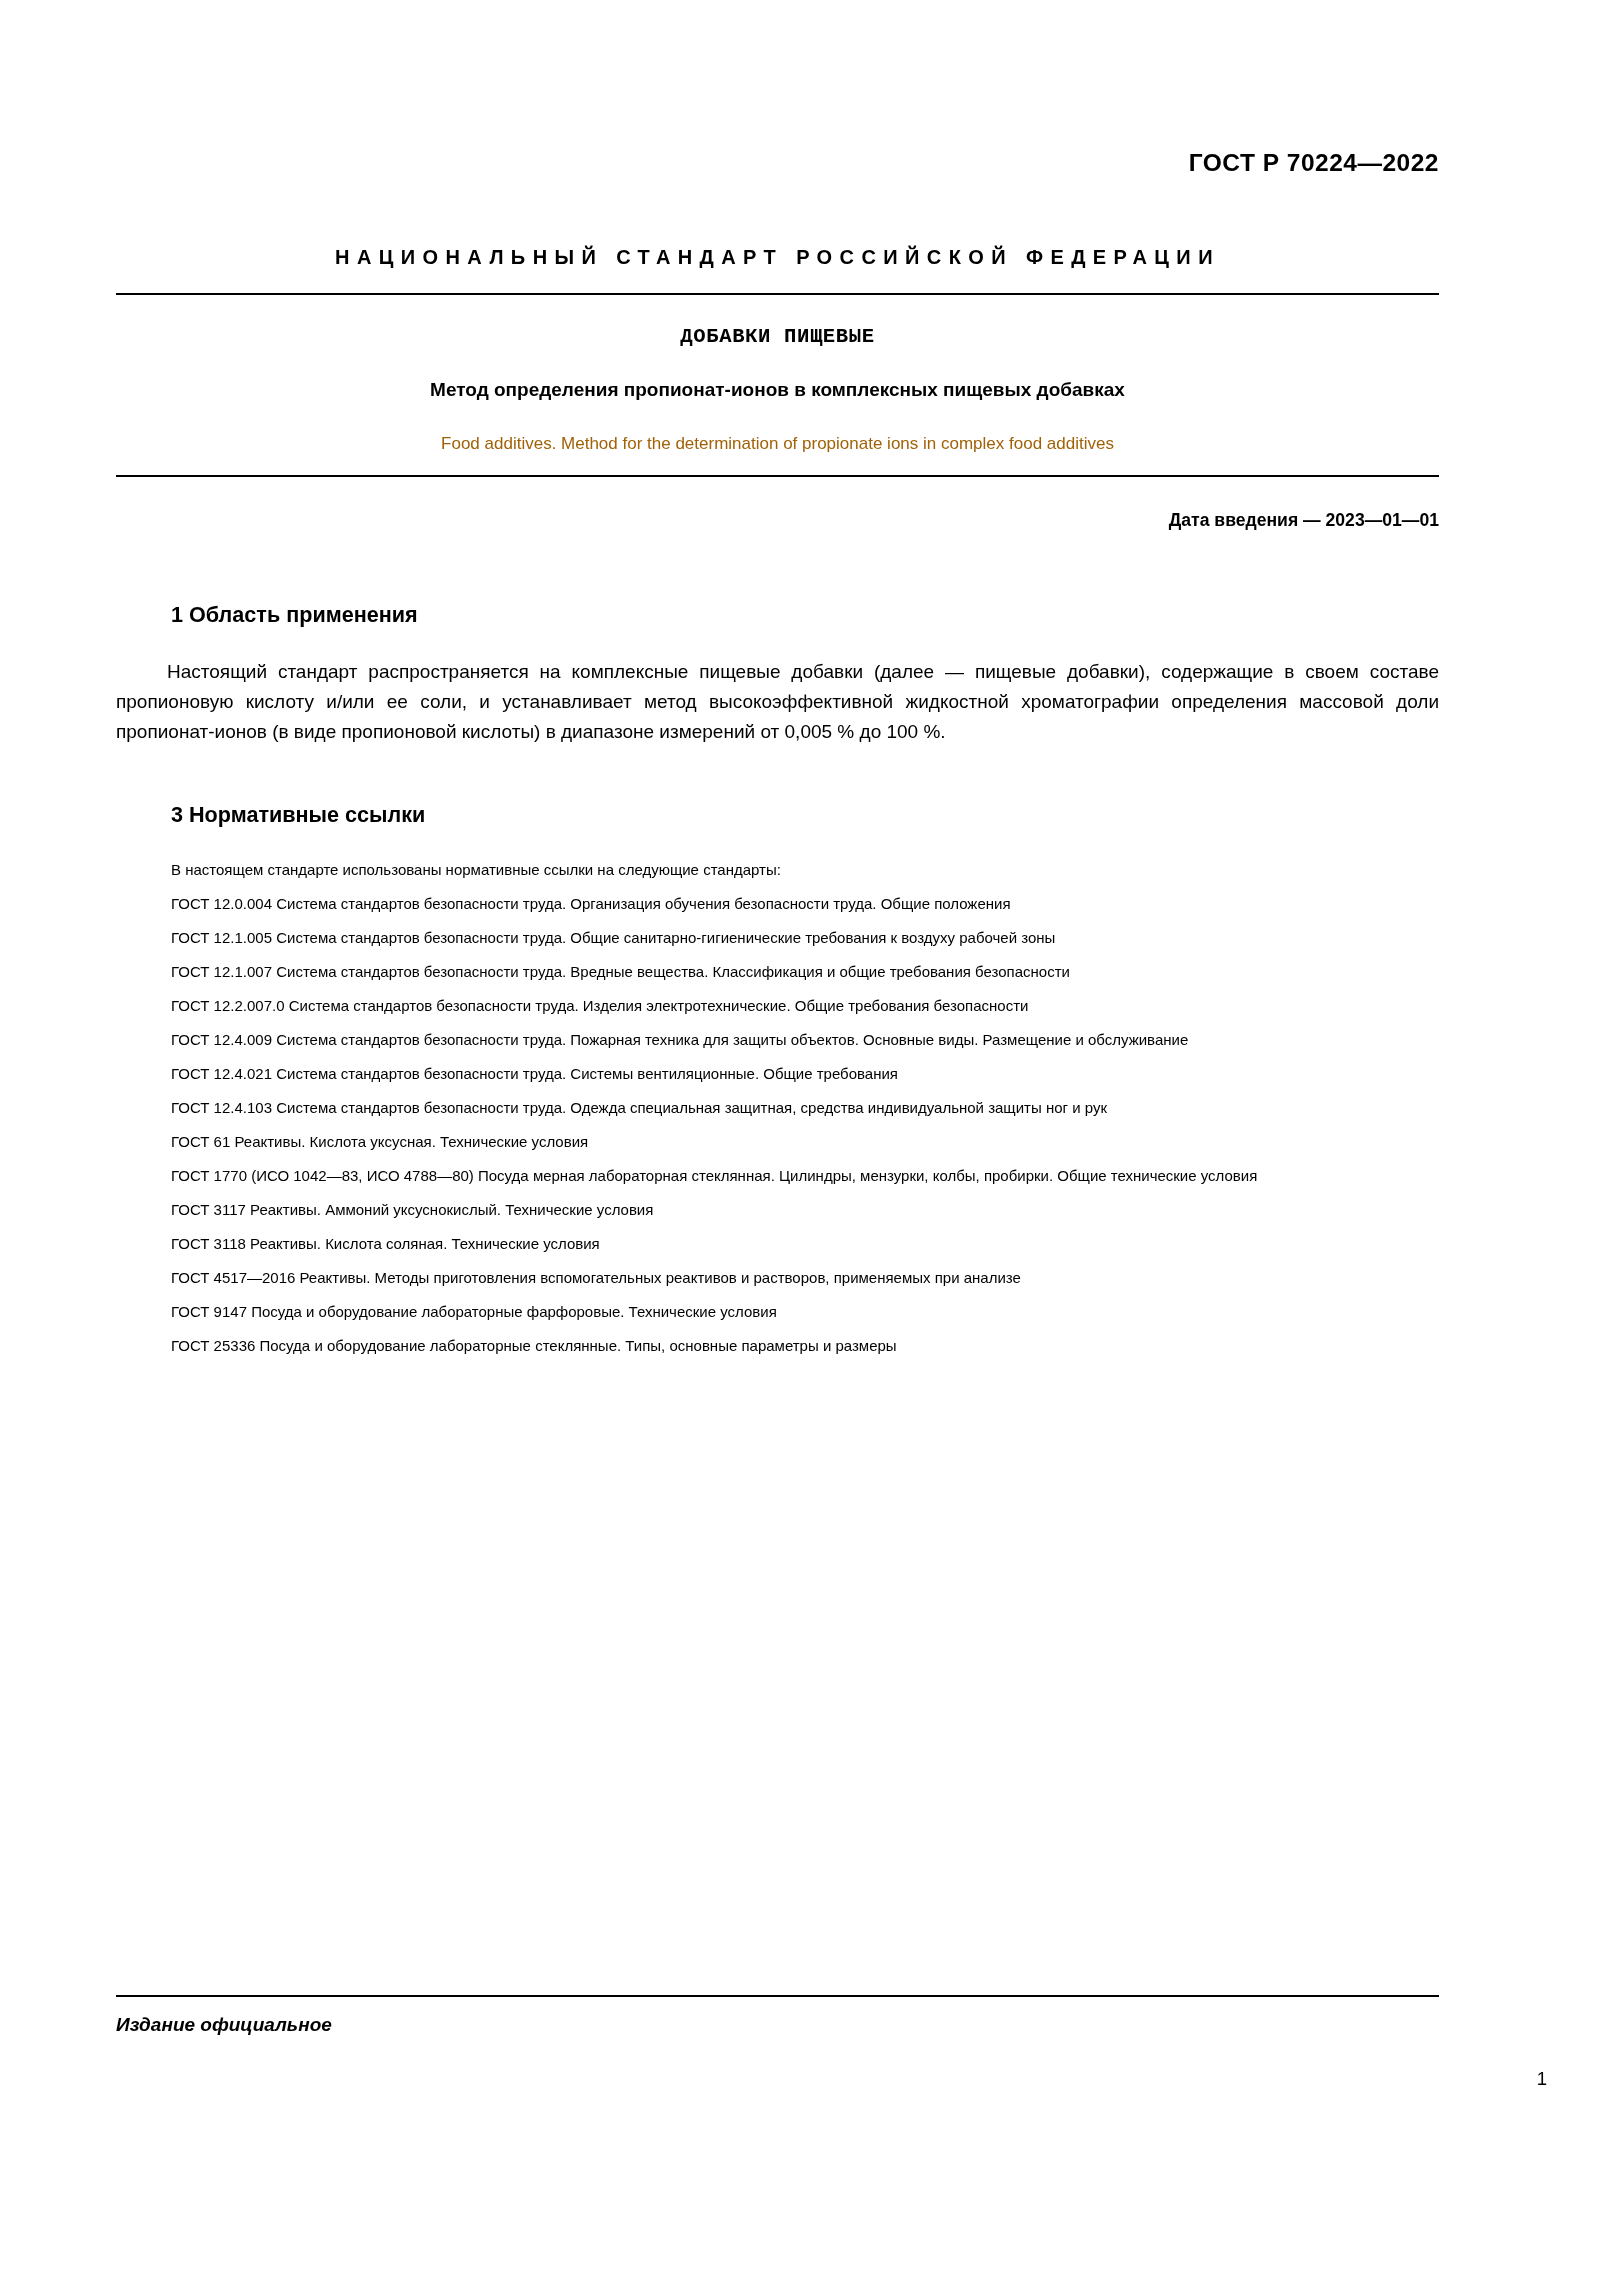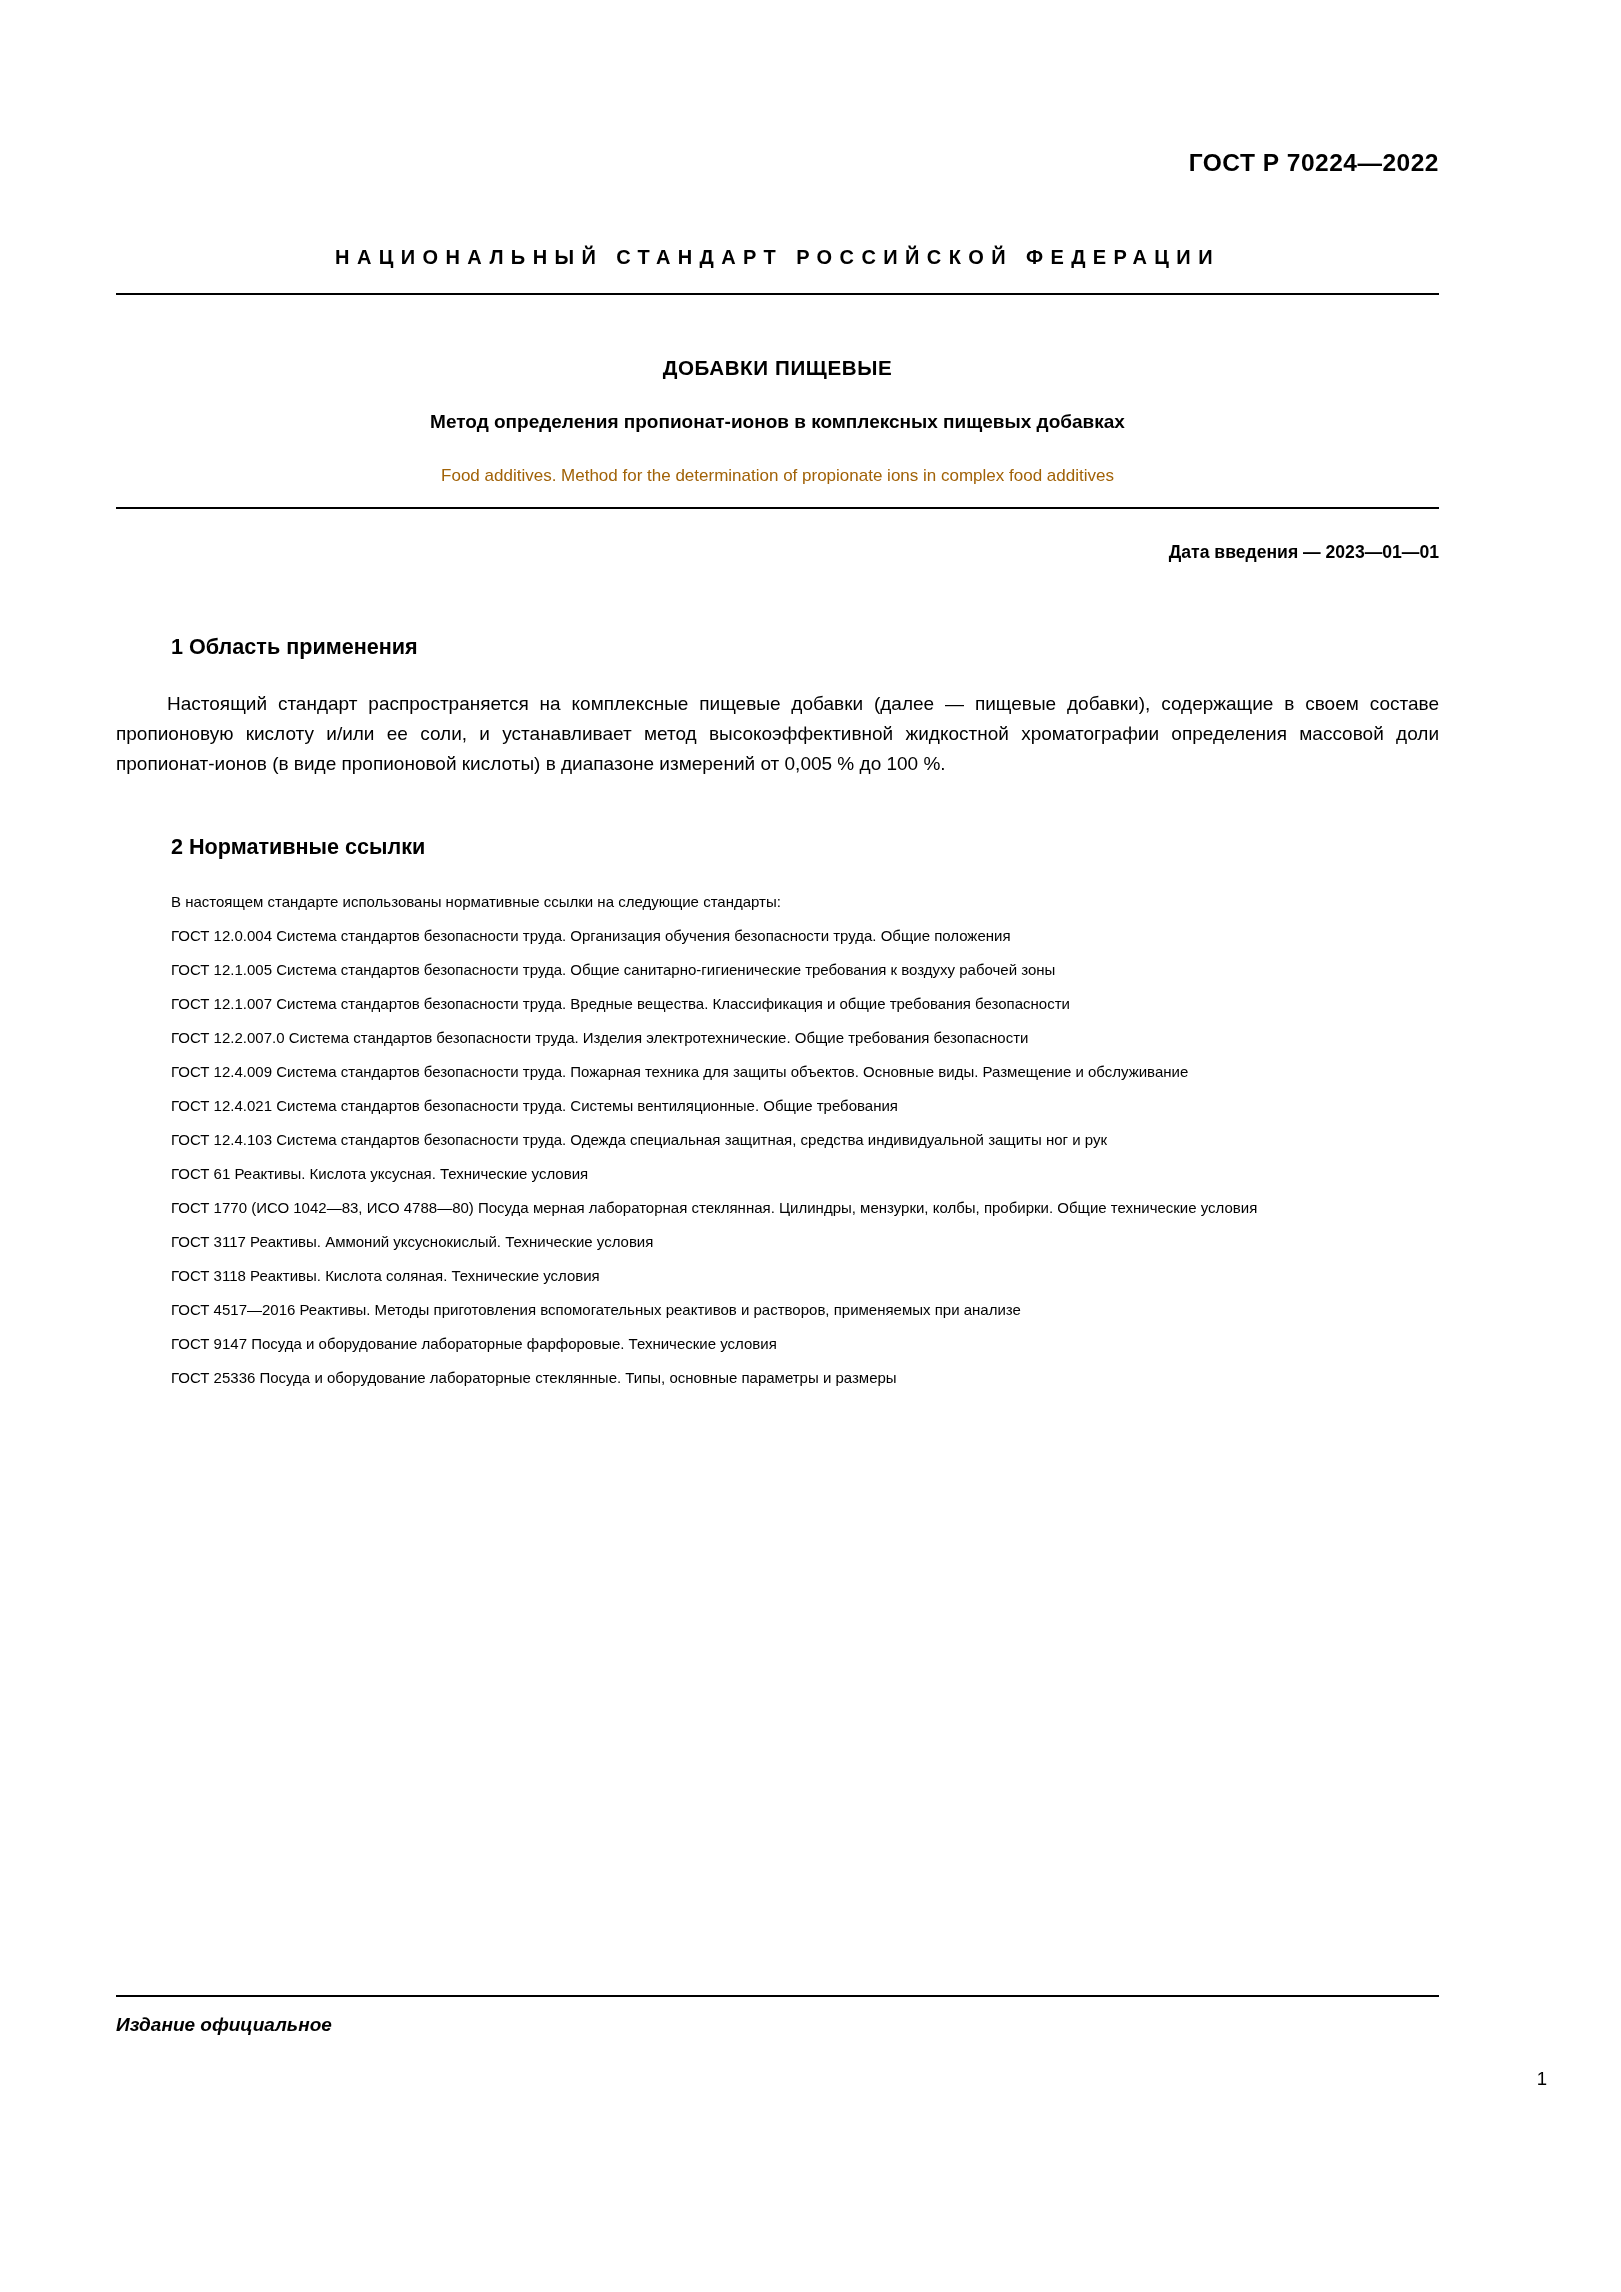--- a/index.html
+++ b/index.html
@@ -49,22 +49,23 @@
     margin-top: 23.5px;
   }
   .rule-thin {
     border-top: 2px solid #000;
     margin-top: 21.6px;
   }
   .title-main {
     text-align: center;
     font-size: 20.6px;
     font-weight: bold;
-    margin-top: 61px;
+    margin-top: 30px;
     letter-spacing: 0.6px;
+    font-family: Liberation Mono, monospace;
   }
   .title-sub {
     text-align: center;
     font-size: 19px;
     font-weight: bold;
     margin-top: 31px;
   }
   .title-en {
     text-align: center;
     font-size: 17px;
@@ -150,21 +151,21 @@
     <div class="title-sub">Метод определения пропионат-ионов в комплексных пищевых добавках</div>
     <div class="title-en">Food additives. Method for the determination of propionate ions in complex food additives</div>
 
     <div class="rule-thin"></div>
 
     <div class="intro-date">Дата введения — 2023—01—01</div>
 
     <div class="section-title">1 Область применения</div>
     <p class="body-text first-para">Настоящий стандарт распространяется на комплексные пищевые добавки (далее — пищевые добавки), содержащие в своем составе пропионовую кислоту и/или ее соли, и устанавливает метод высокоэффективной жидкостной хроматографии определения массовой доли пропионат-ионов (в виде пропионовой кислоты) в диапазоне измерений от 0,005 % до 100 %.</p>
 
-    <div class="section-title second">2 Нормативные ссылки</div>
+    <div class="section-title second">3 Нормативные ссылки</div>
 
     <div class="ref-list">
       <p>В настоящем стандарте использованы нормативные ссылки на следующие стандарты:</p>
       <p>ГОСТ 12.0.004 Система стандартов безопасности труда. Организация обучения безопасности труда. Общие положения</p>
       <p>ГОСТ 12.1.005 Система стандартов безопасности труда. Общие санитарно-гигиенические требования к воздуху рабочей зоны</p>
       <p>ГОСТ 12.1.007 Система стандартов безопасности труда. Вредные вещества. Классификация и общие требования безопасности</p>
       <p>ГОСТ 12.2.007.0 Система стандартов безопасности труда. Изделия электротехнические. Общие требования безопасности</p>
       <p>ГОСТ 12.4.009 Система стандартов безопасности труда. Пожарная техника для защиты объектов. Основные виды. Размещение и обслуживание</p>
       <p>ГОСТ 12.4.021 Система стандартов безопасности труда. Системы вентиляционные. Общие требования</p>
       <p>ГОСТ 12.4.103 Система стандартов безопасности труда. Одежда специальная защитная, средства индивидуальной защиты ног и рук</p>

